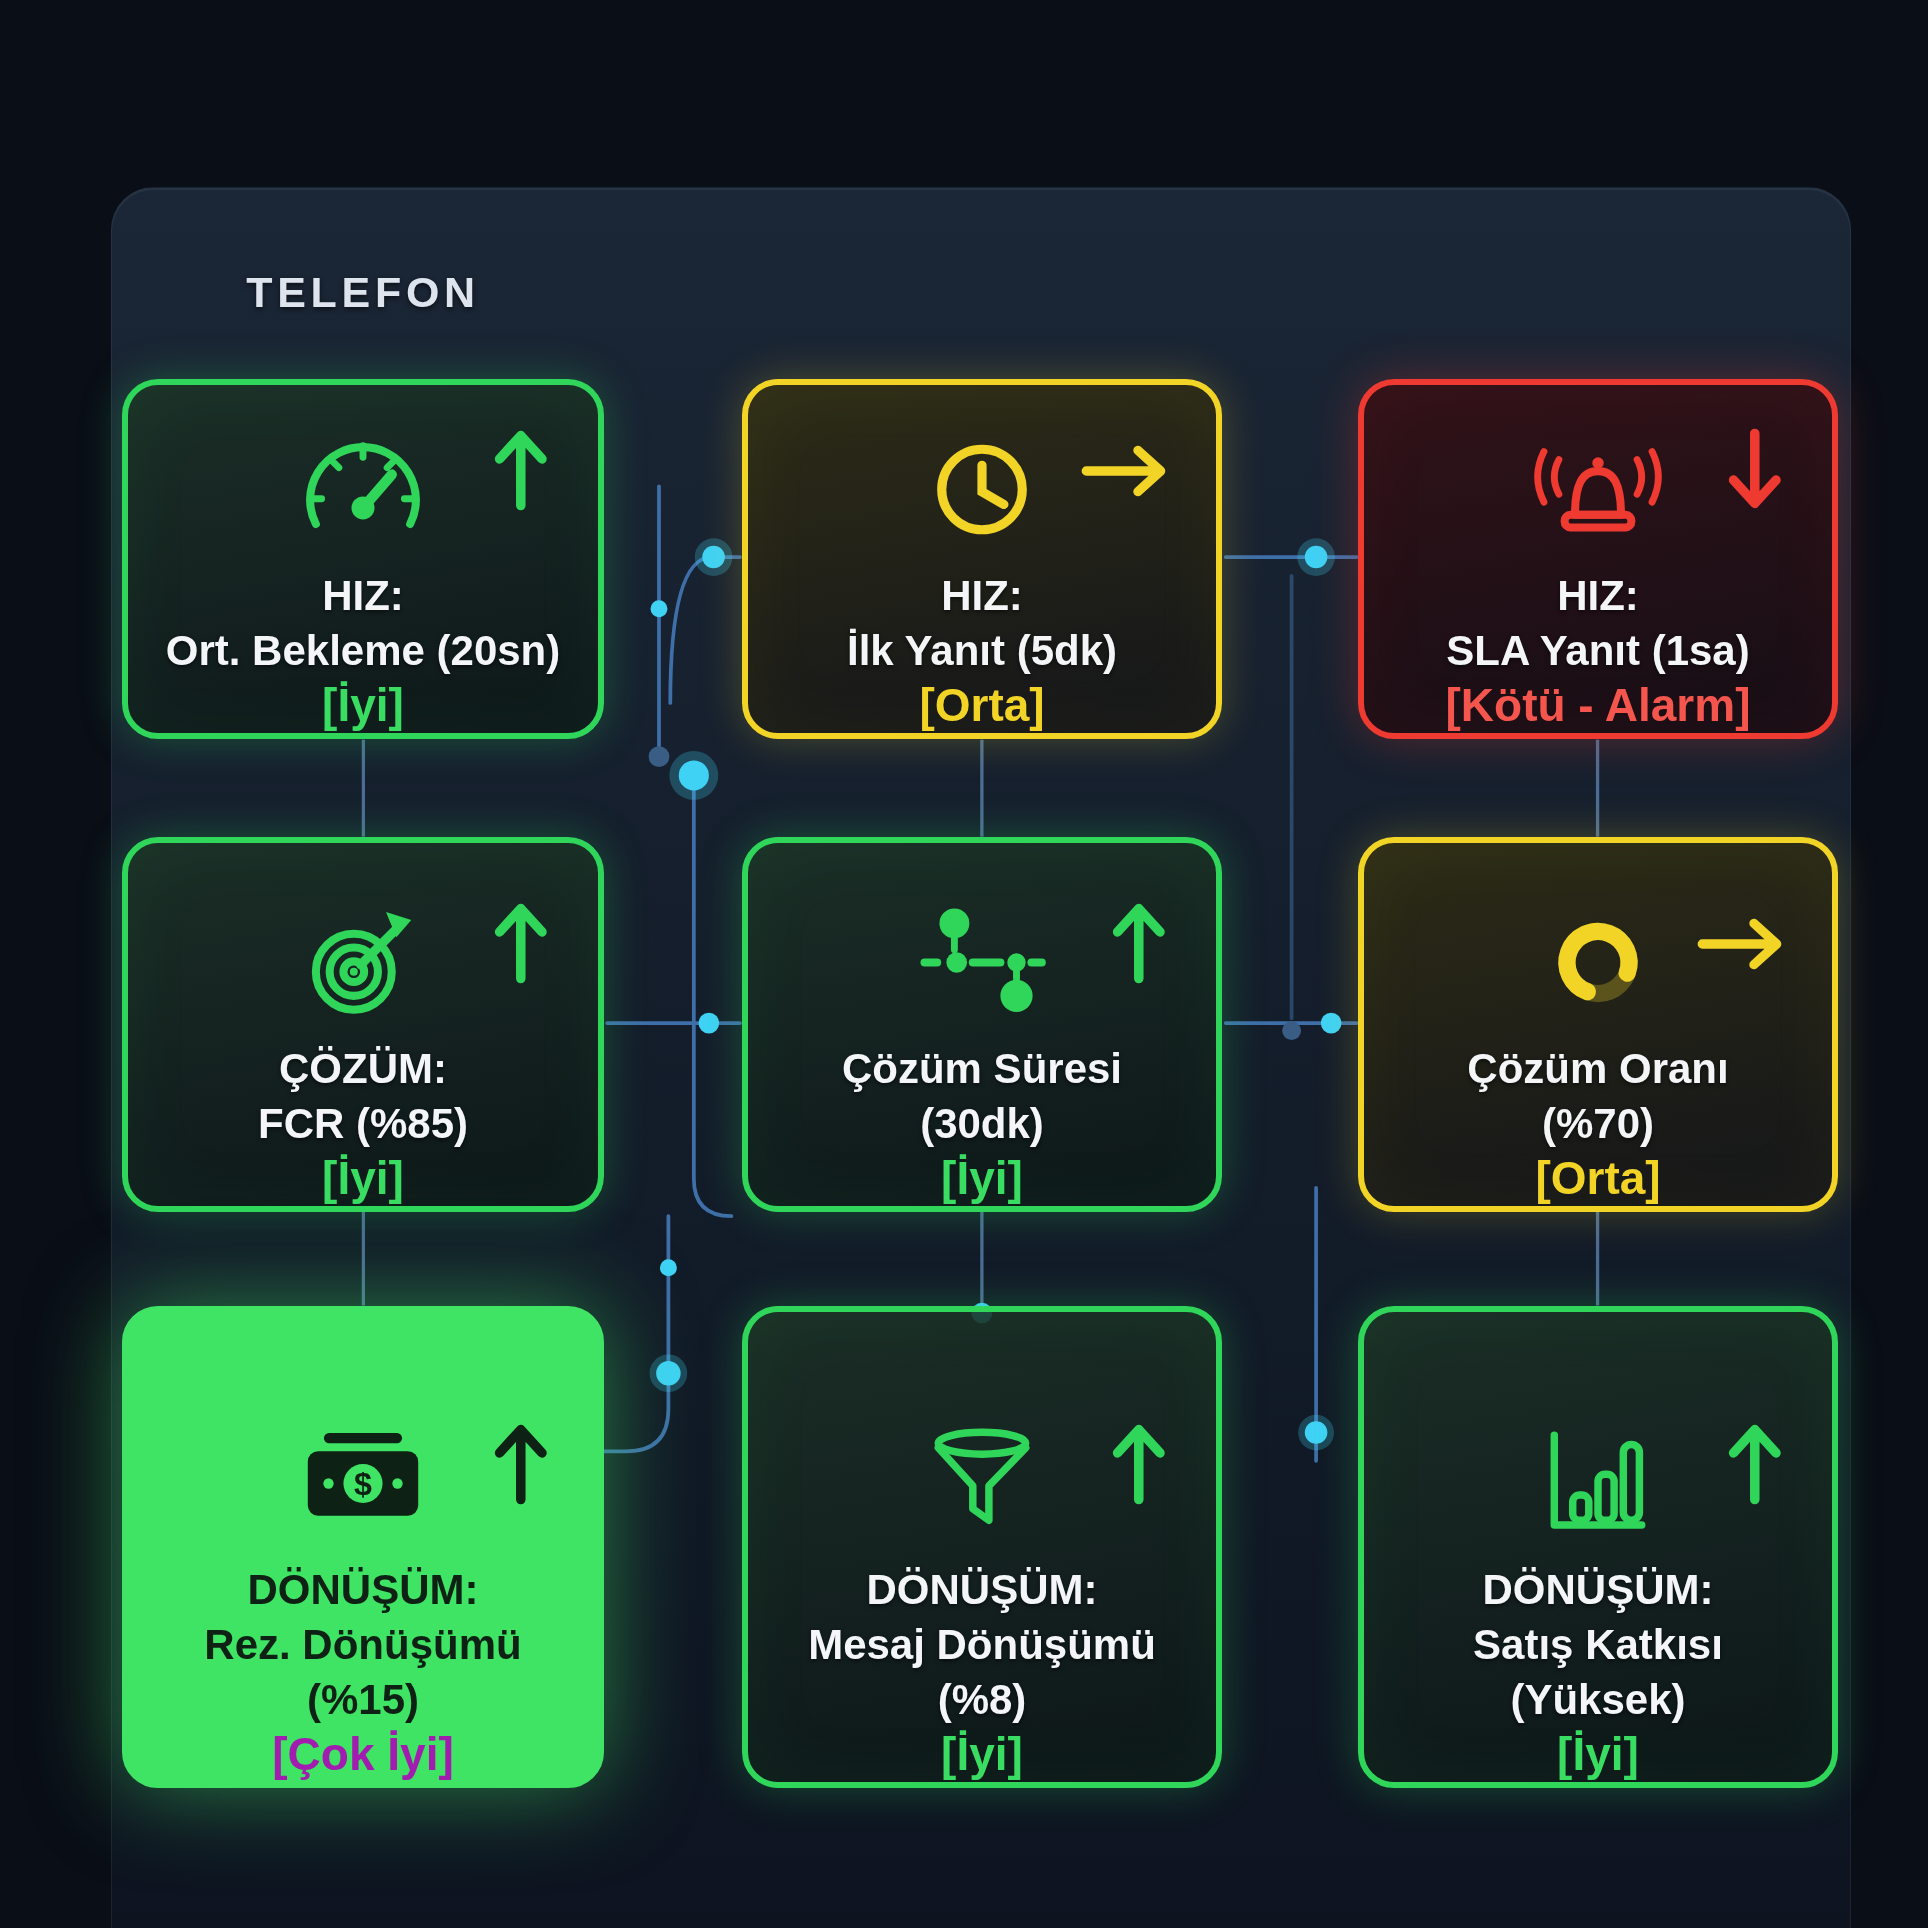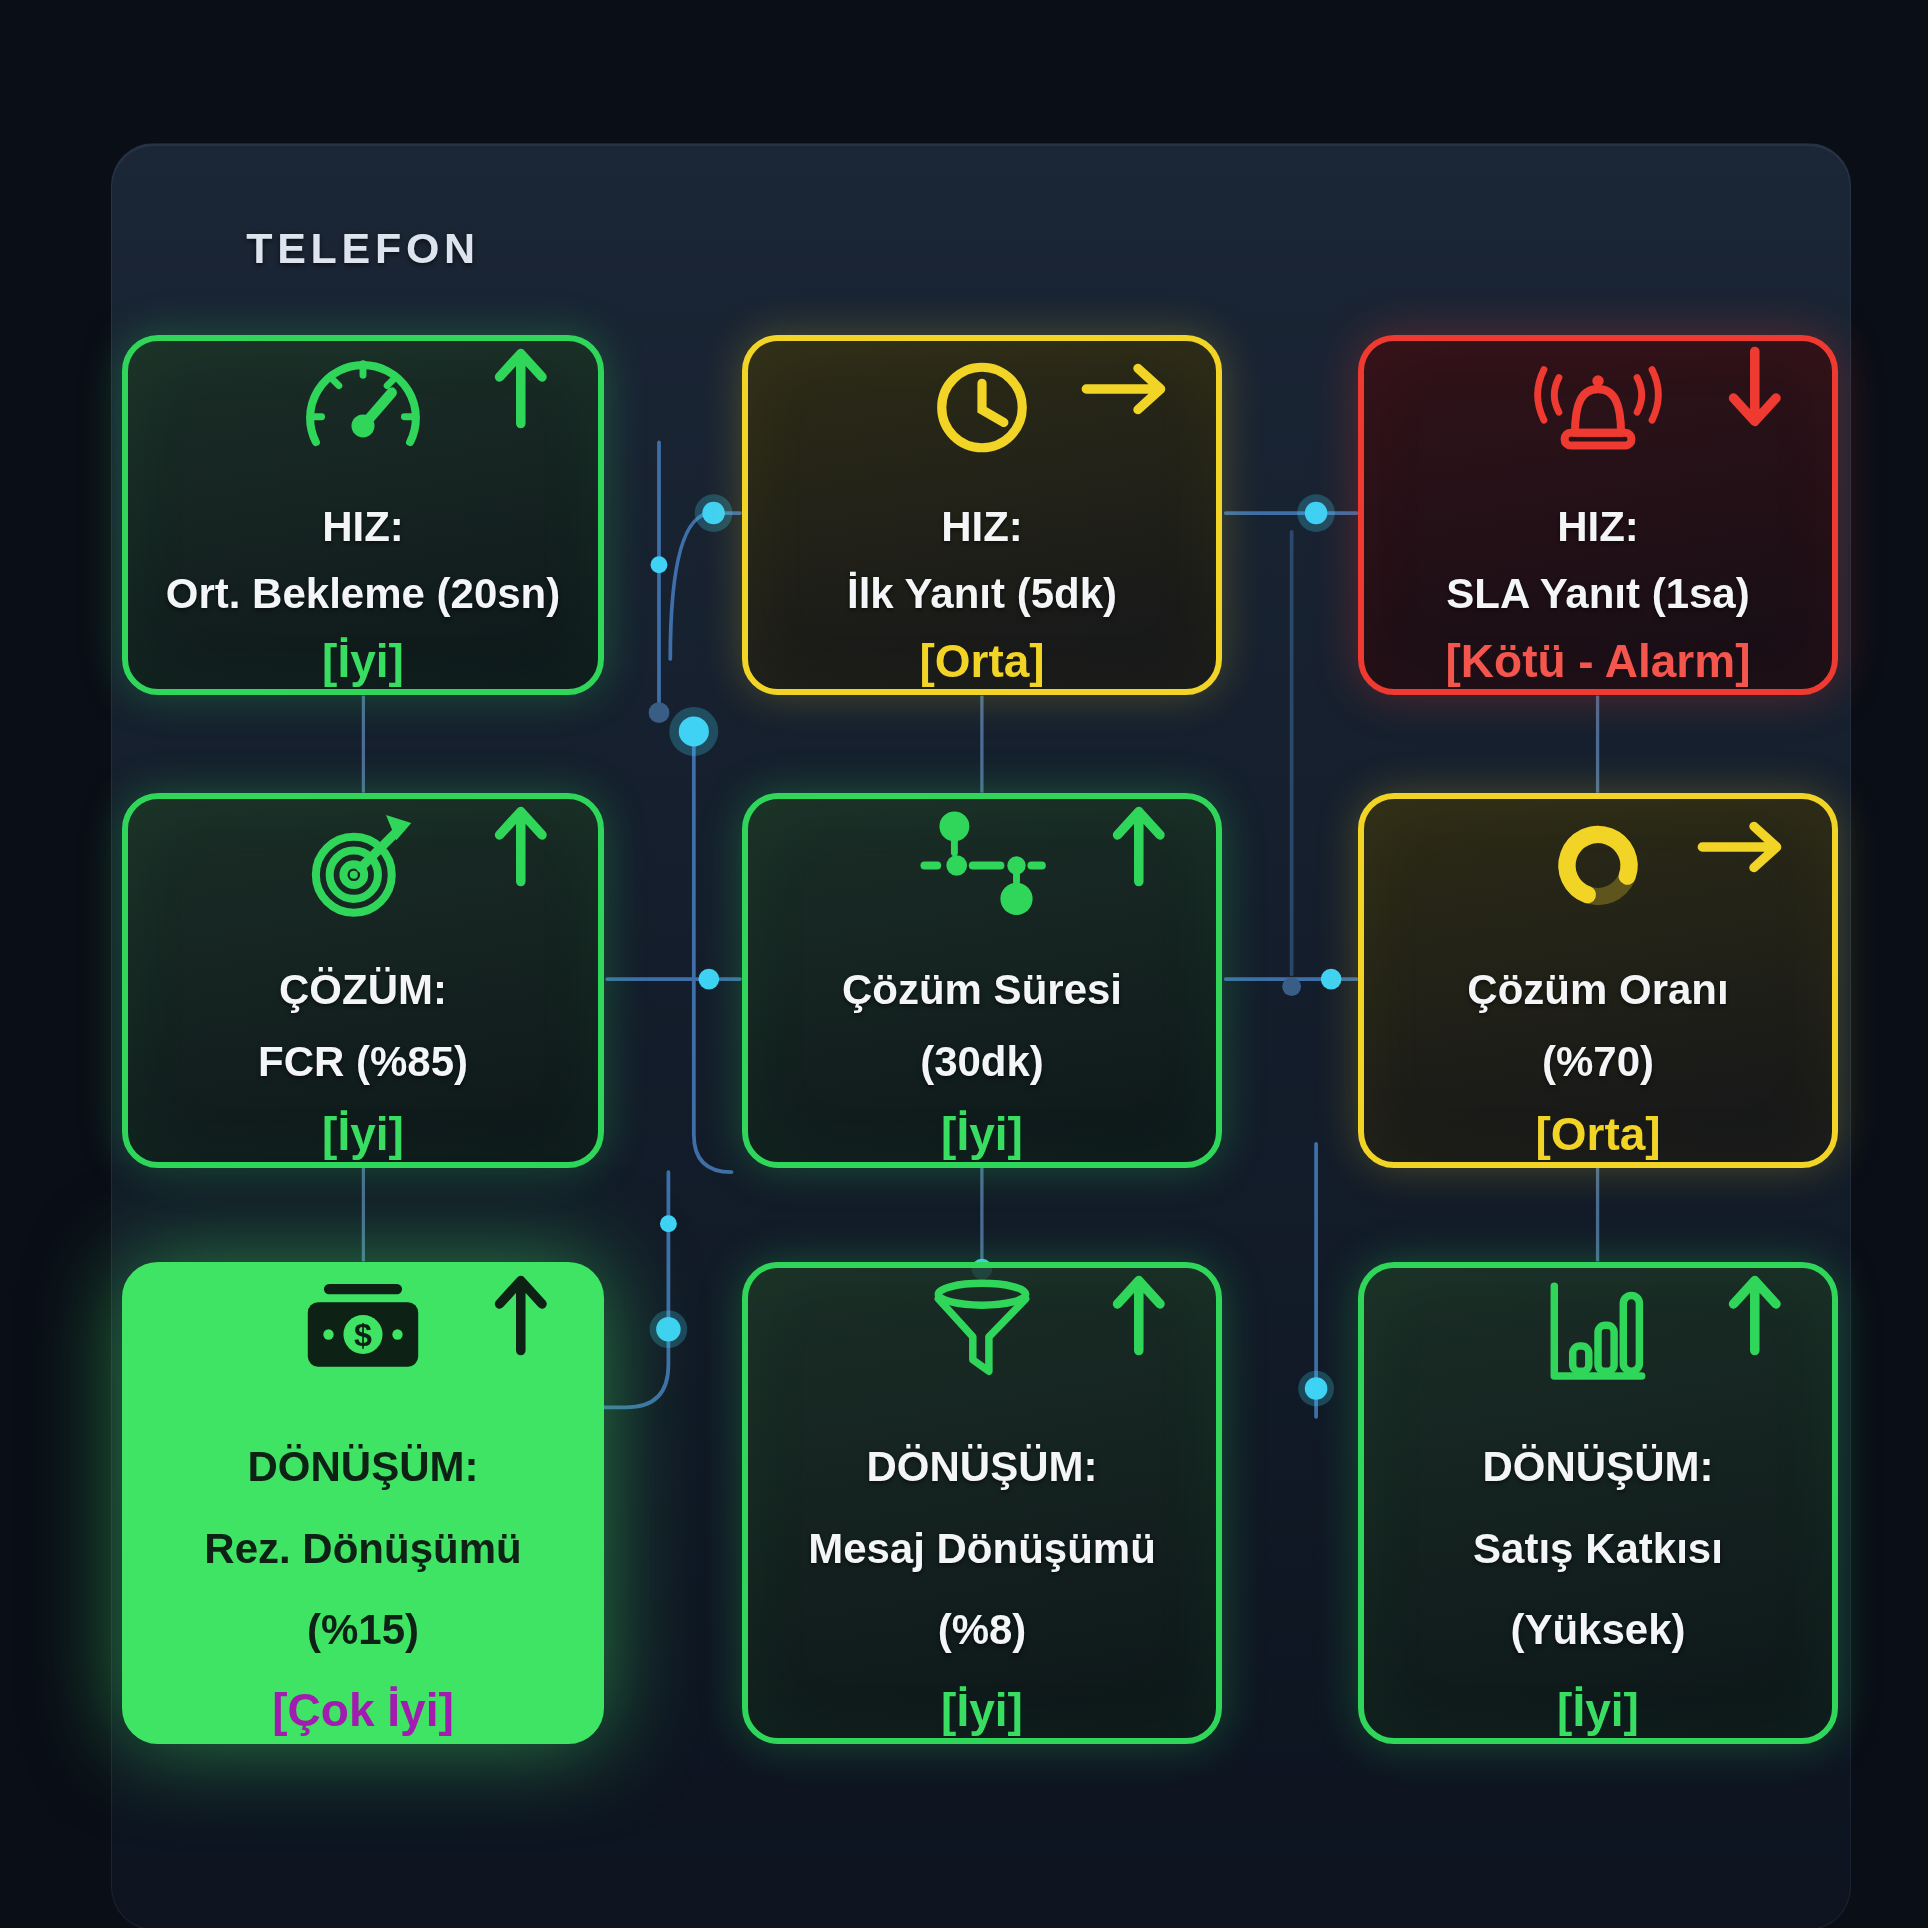--- a/index.html
+++ b/index.html
@@ -1,34 +1,34 @@
 <!DOCTYPE html>
 <html style="font-size:15px"><head>
 <meta charset="utf-8">
 <style>
   html,body{margin:0;padding:0;background:#0a0e17;}
   body{width:1928px;height:1928px;overflow:hidden;position:relative;
        font-family:"Liberation Sans", sans-serif;}
-  .stage{position:absolute;inset:0;width:1928px;height:1772px;}
+  .stage{position:absolute;inset:0;width:1928px;height:1772px;margin-top:44px;}
 
   .panel{position:absolute;left:111px;top:143px;width:1738px;height:1785px;
     border-radius:43px;
     background:linear-gradient(180deg,#1b2636 0%,#151f2d 38%,#0d1420 100%);
     border:1.9px solid rgba(150,175,205,0.10);
     box-shadow:inset 0 1.9px 0 rgba(180,200,230,0.08);}
 
   .col-header{position:absolute;top:224px;width:482px;text-align:center;
     font-size:43px;font-weight:700;letter-spacing:4.7px;color:#dde4ee;
     text-shadow:0 1.9px 5.6px rgba(0,0,0,.6);}
 
   svg.traces{position:absolute;left:0;top:0;z-index:1;}
 
   .card{position:absolute;z-index:2;box-sizing:border-box;
     border:6.6px solid;border-radius:36px;
-    display:flex;flex-direction:column;align-items:center;justify-content:space-between;
+    display:flex;flex-direction:column;align-items:center;justify-content:flex-end;
     text-align:center;}
   .t-green{border-color:#2fd65a;color:#f3f5f7;
     background:linear-gradient(170deg,rgba(28,48,38,.88),rgba(13,22,24,.92));
     box-shadow:0 0 43px rgba(47,214,90,.28),inset 0 0 75px rgba(47,214,90,.06);}
   .t-yellow{border-color:#f2d427;color:#f3f5f7;
     background:linear-gradient(170deg,rgba(48,45,19,.88),rgba(20,21,24,.92));
     box-shadow:0 0 43px rgba(242,212,39,.24),inset 0 0 75px rgba(242,212,39,.05);}
   .t-red{border-color:#ee3a30;color:#f3f5f7;
     background:linear-gradient(170deg,rgba(50,17,22,.92),rgba(22,13,20,.94));
     box-shadow:0 0 47px rgba(238,58,48,.30),inset 0 0 75px rgba(238,58,48,.06);}

